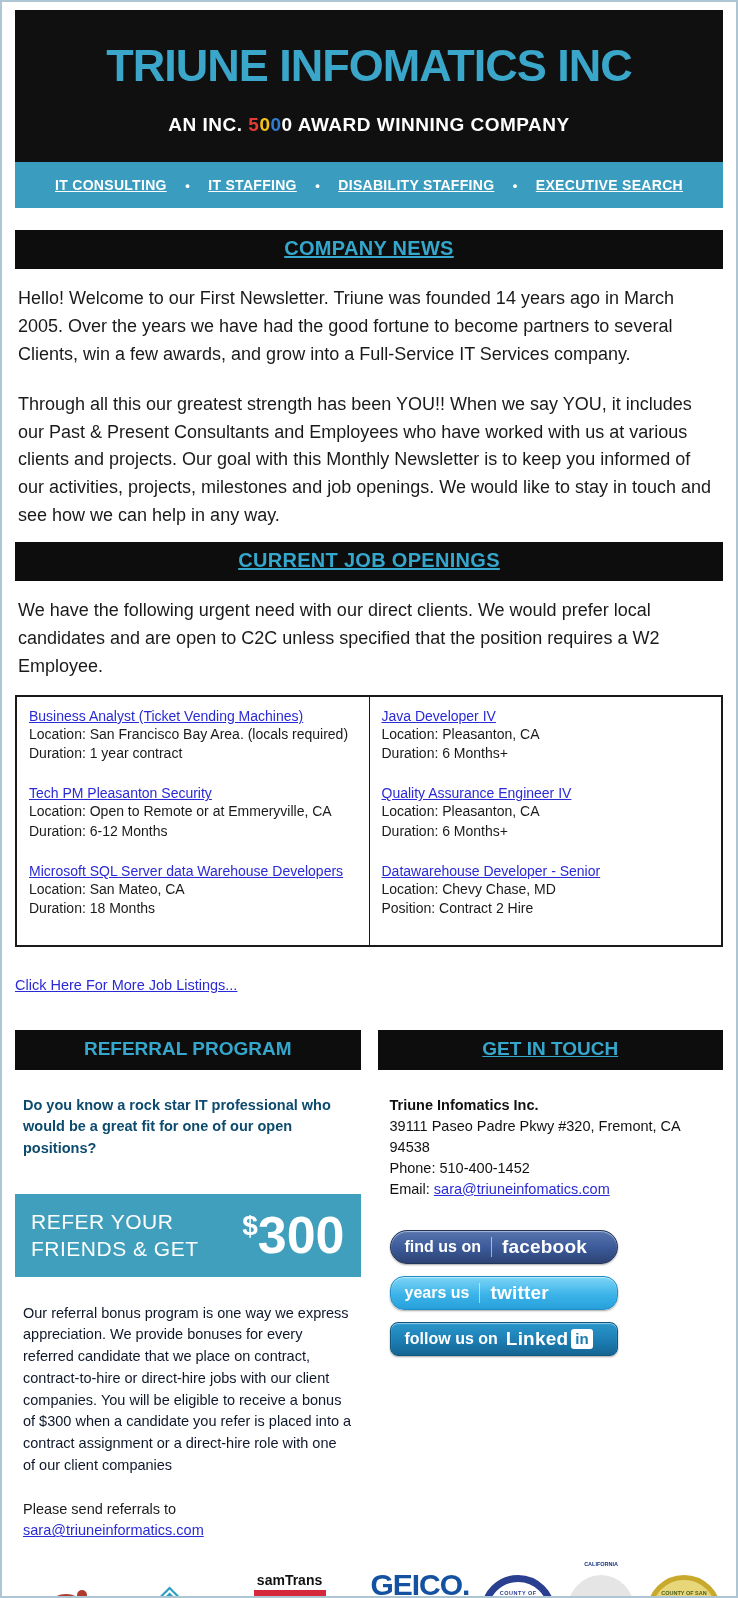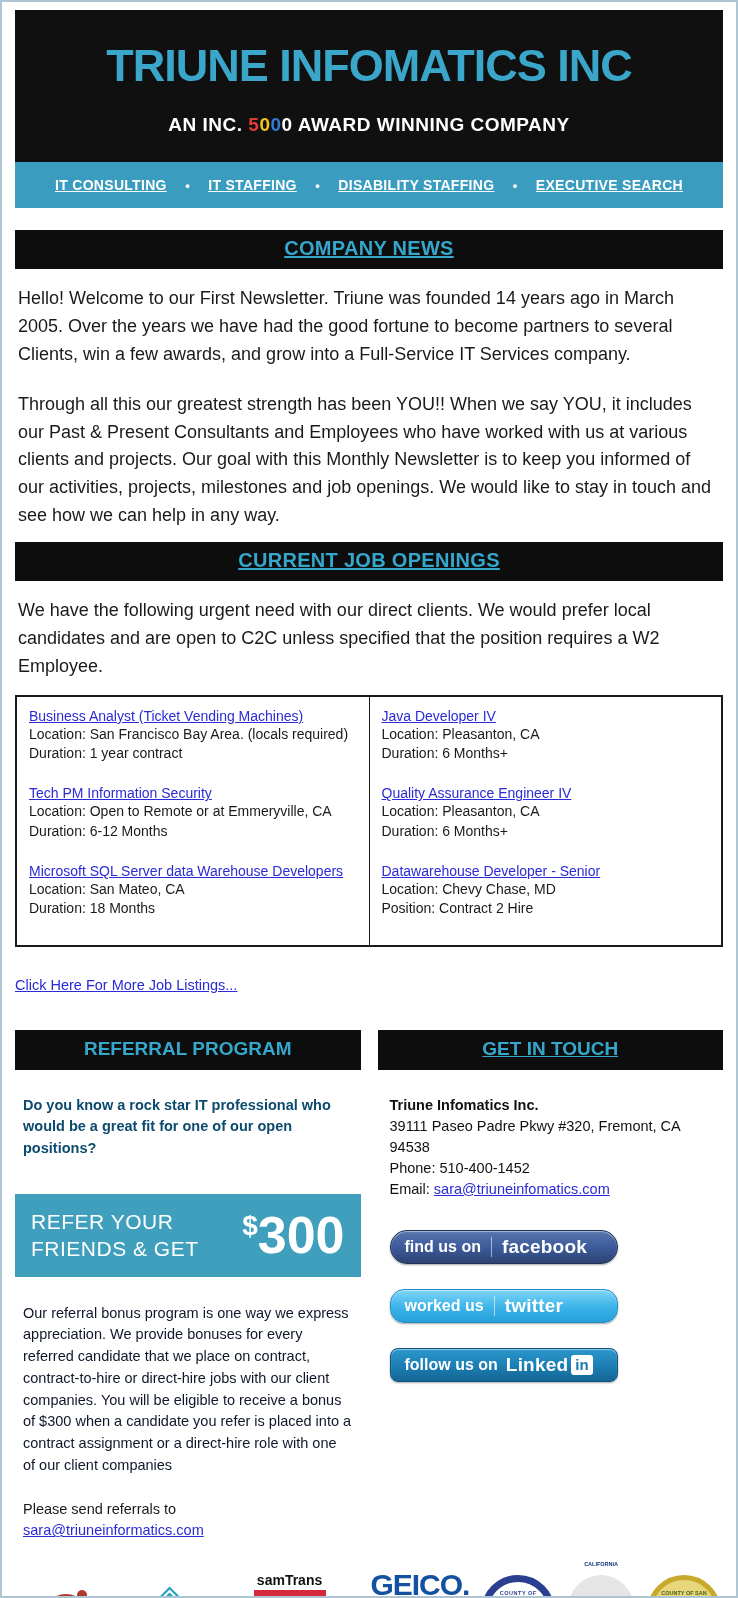--- a/index.html
+++ b/index.html
@@ -55,21 +55,21 @@
   .ref-body { color:#0f172a; font-size:14.5px; line-height:1.5; margin-top:26px; padding:0 8px; }
   .ref-cta { color:#1a1a1a; font-size:14.5px; line-height:1.5; margin-top:22px; padding:0 8px; }
   .ref-cta a, .contact a { color:#2a2ad6; text-decoration:underline; cursor:pointer; }
 
   .contact { color:#111; font-size:14.5px; line-height:1.45; margin-top:25px; padding:0 12px; }
   .contact .co { font-weight:bold; }
 
   
   .social { margin-top:30px; padding:0 12px; }
   .sbtn { width:228px; height:34px; border-radius:17px; display:flex; align-items:center;
-          padding:0 14px; margin-bottom:25px; cursor:pointer; color:#fff; font-weight:bold;
+          padding:0 14px; margin-bottom:12px; cursor:pointer; color:#fff; font-weight:bold;
           box-shadow:inset 0 1px 1px rgba(255,255,255,.5), 0 1px 2px rgba(0,0,0,.35); }
   .sbtn .pre { font-size:16px; }
   .sbtn .div { width:1px; height:20px; background:rgba(255,255,255,.55); margin:0 10px; }
   .sbtn .brand { font-size:19px; letter-spacing:0.2px; }
   .btn-fb { background:linear-gradient(#5875ae, #3b5998 55%, #2d4373); border:1px solid #23345a; }
   .btn-tw { background:linear-gradient(#7dd5f7, #3cb3e8 55%, #27a0db); border:1px solid #1e8ec4; border-radius:14px;}
   .btn-li { background:linear-gradient(#2a97cc, #1b7bb0 60%, #156592); border:1px solid #10567e; border-radius:8px;}
   .btn-li .pre { font-size:16px; margin-right:8px; }
   .btn-li .brand { font-size:19px; }
   .li-badge { background:#fff; color:#1b7bb0; font-size:15px; font-weight:bold;
@@ -155,21 +155,21 @@
   <p class="body-text">We have the following urgent need with our direct clients. We would prefer local candidates and are open to C2C unless specified that the position requires a W2 Employee.</p>
 
   <div class="jobs-table">
     <div class="jobs-col first">
       <div class="job">
         <a>Business Analyst (Ticket Vending Machines)</a>
         <div>Location: San Francisco Bay Area. (locals required)</div>
         <div>Duration: 1 year contract</div>
       </div>
       <div class="job">
-        <a>Tech PM Information Security</a>
+        <a>Tech PM Pleasanton Security</a>
         <div>Location: Open to Remote or at Emmeryville, CA</div>
         <div>Duration: 6-12 Months</div>
       </div>
       <div class="job">
         <a>Microsoft SQL Server data Warehouse Developers</a>
         <div>Location: San Mateo, CA</div>
         <div>Duration: 18 Months</div>
       </div>
     </div>
     <div class="jobs-col">
@@ -224,21 +224,21 @@
         <span>Phone: 510-400-1452</span><br>
         <span>Email: </span><a>sara@triuneinfomatics.com</a>
       </p>
       <div class="social">
         <div class="sbtn btn-fb">
           <span class="pre">find us on</span>
           <span class="div"></span>
           <span class="brand">facebook</span>
         </div>
         <div class="sbtn btn-tw">
-          <span class="pre">worked us</span>
+          <span class="pre">years us</span>
           <span class="div"></span>
           <span class="brand">twitter</span>
         </div>
         <div class="sbtn btn-li">
           <span class="pre">follow us on</span>
           <span class="brand">Linked</span>
           <span class="li-badge">in</span>
         </div>
       </div>
     </div>

